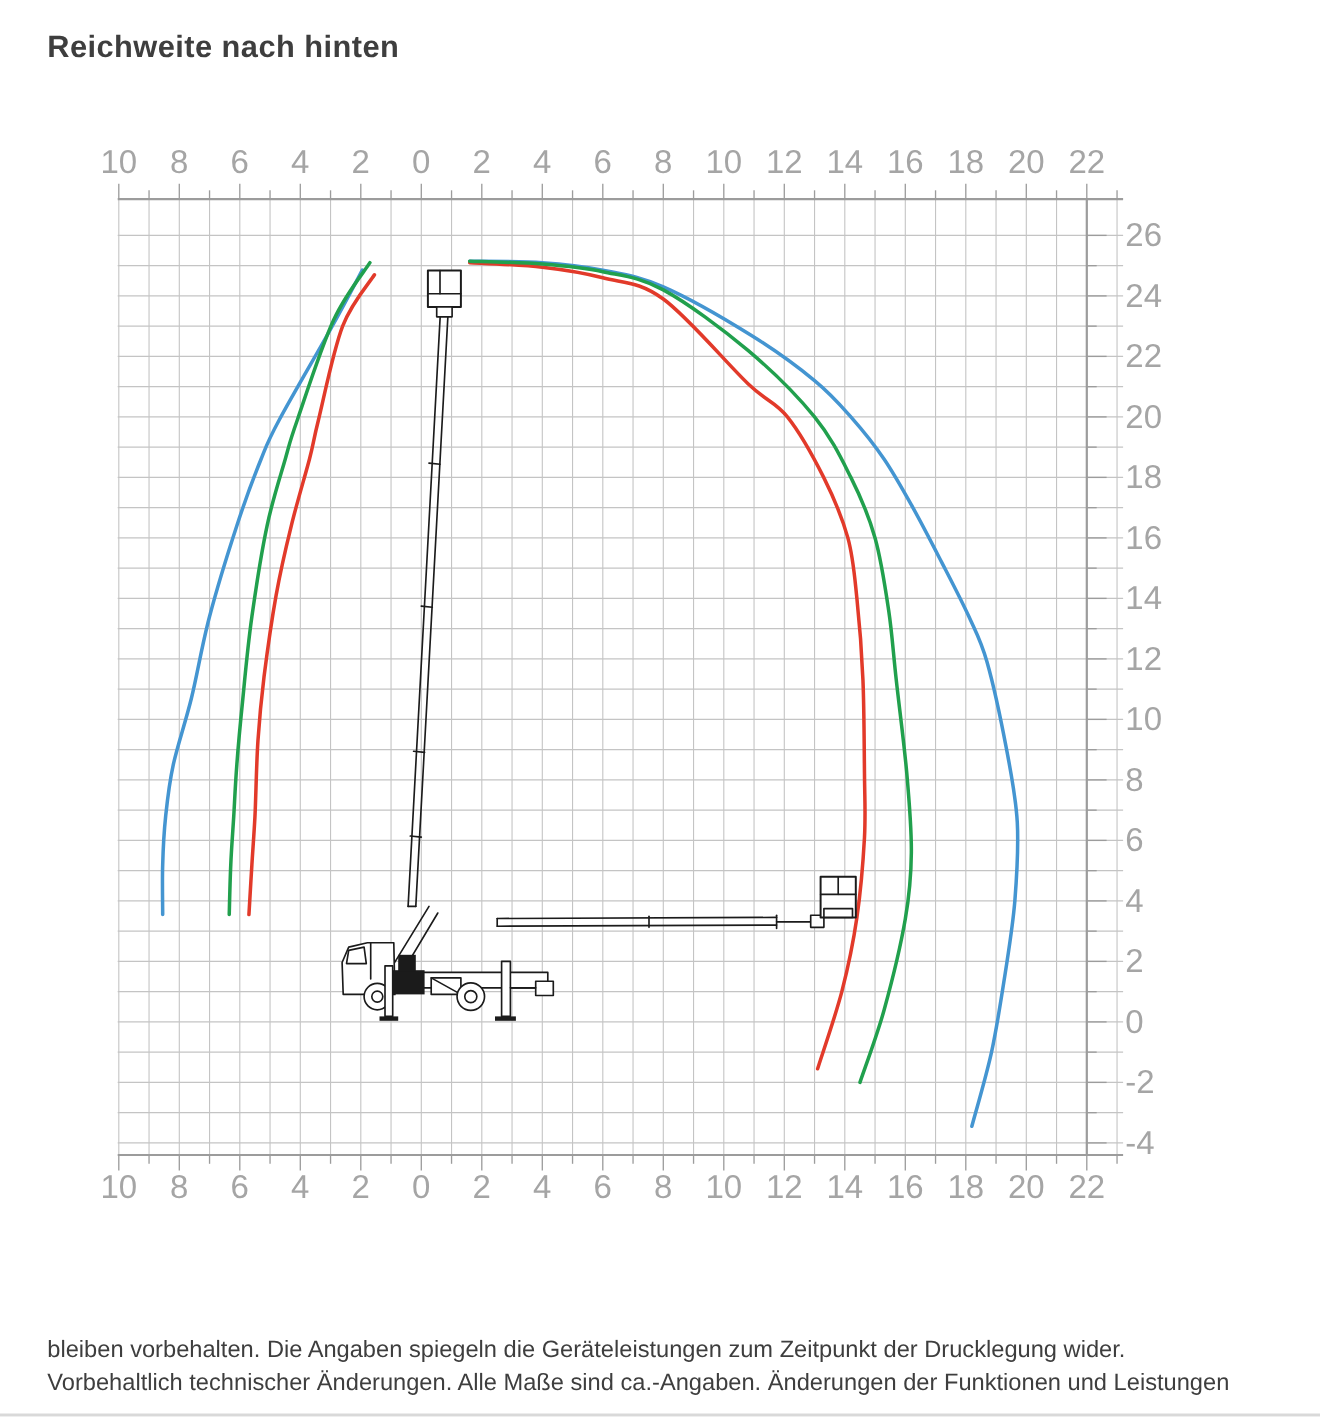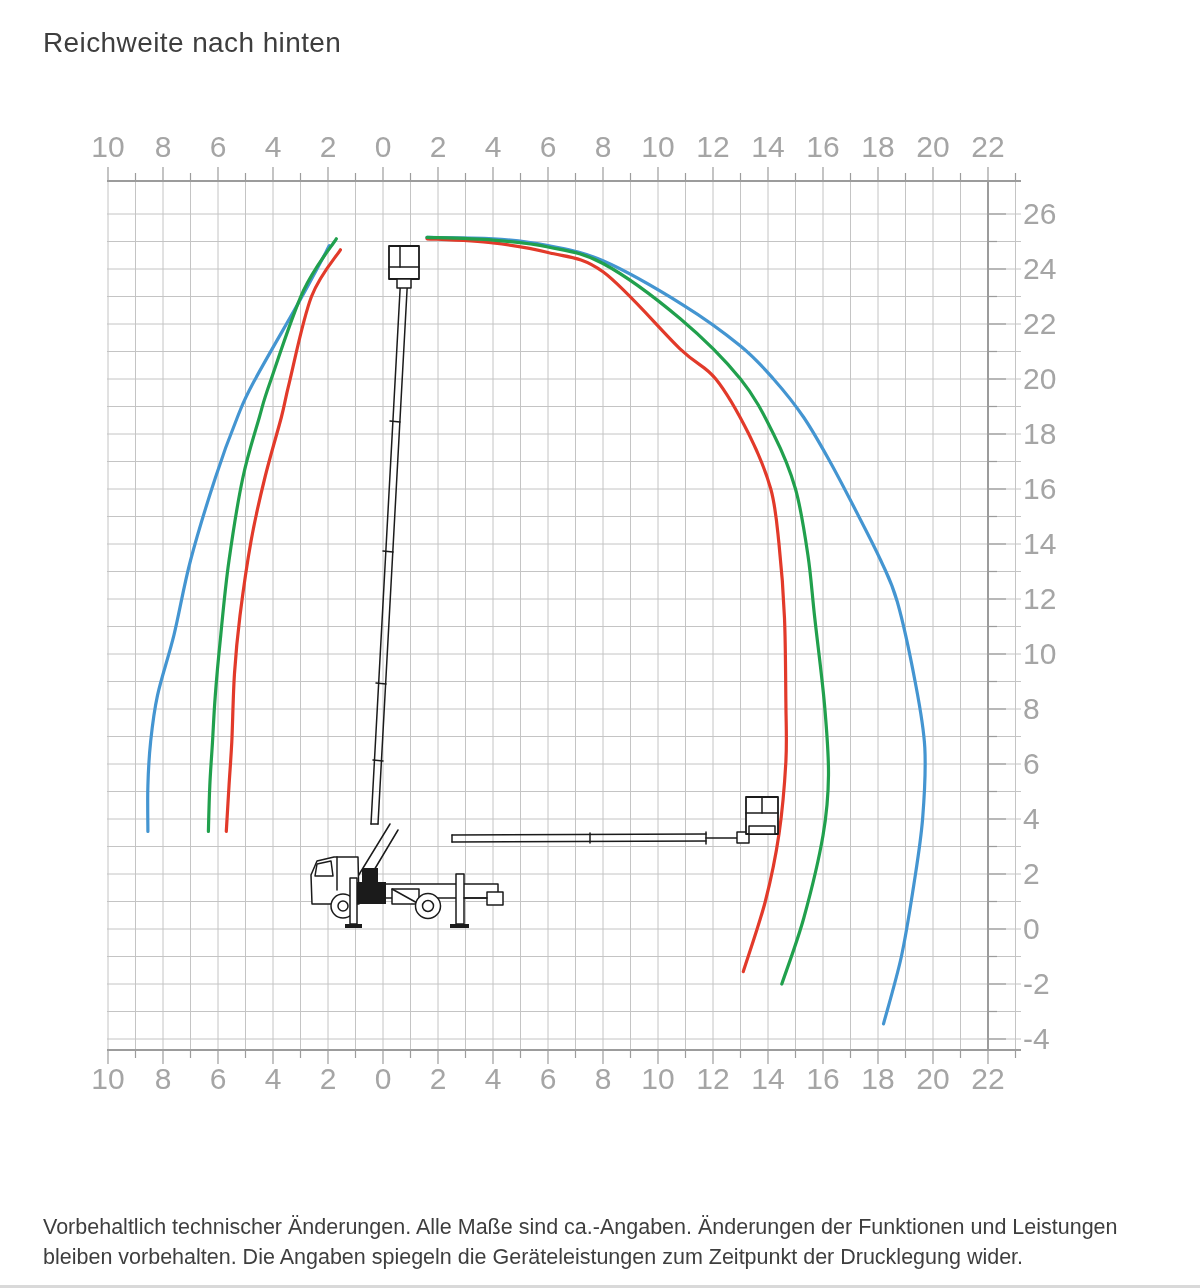--- a/index.html
+++ b/index.html
@@ -1,18 +1,18 @@
 <!DOCTYPE html>
 <html><head>
 <meta charset="utf-8">
 <style>
   html,body{margin:0;padding:0;background:#ffffff;}
   #page{position:relative;width:1200px;height:1288px;background:#ffffff;overflow:hidden;
         font-family:"Liberation Sans",sans-serif;}
-  #page-title{position:absolute;left:43px;top:27px;font-size:28px;font-weight:400;
+  #page-title{position:absolute;left:43px;top:27px;font-size:28px;font-weight:700;
         letter-spacing:.4px;color:#3e3e3e;margin:0;}
   #chart{position:absolute;left:0;top:0;}
   #chart text{font-family:"Liberation Sans",sans-serif;fill:#a5a5a5;font-size:30px;}
   #footer{position:absolute;left:43px;top:1212px;width:1135px;font-size:21.5px;
         line-height:30px;color:#3e3e3e;}
   #footer p{margin:0;}
   #bottom-bar{position:absolute;left:0;bottom:0;width:100%;height:3px;background:#d9d9d9;}
 </style>
 </head>
 <body>
@@ -316,18 +316,18 @@
         <text x="1023" y="774" text-anchor="start" fill="#a5a5a5">6</text>
         <text x="1023" y="829" text-anchor="start" fill="#a5a5a5">4</text>
         <text x="1023" y="884" text-anchor="start" fill="#a5a5a5">2</text>
         <text x="1023" y="939" text-anchor="start" fill="#a5a5a5">0</text>
         <text x="1023" y="994" text-anchor="start" fill="#a5a5a5">-2</text>
         <text x="1023" y="1049" text-anchor="start" fill="#a5a5a5">-4</text>
       </g>
   </svg>
 
   <div id="footer">
+    <p>bleiben vorbehalten. Die Angaben spiegeln die Geräteleistungen zum Zeitpunkt der Drucklegung wider.</p>
     <p>Vorbehaltlich technischer Änderungen. Alle Maße sind ca.-Angaben. Änderungen der Funktionen und Leistungen</p>
-    <p>bleiben vorbehalten. Die Angaben spiegeln die Geräteleistungen zum Zeitpunkt der Drucklegung wider.</p>
   </div>
 
   <div id="bottom-bar"></div>
 </div>
 
 </body></html>

